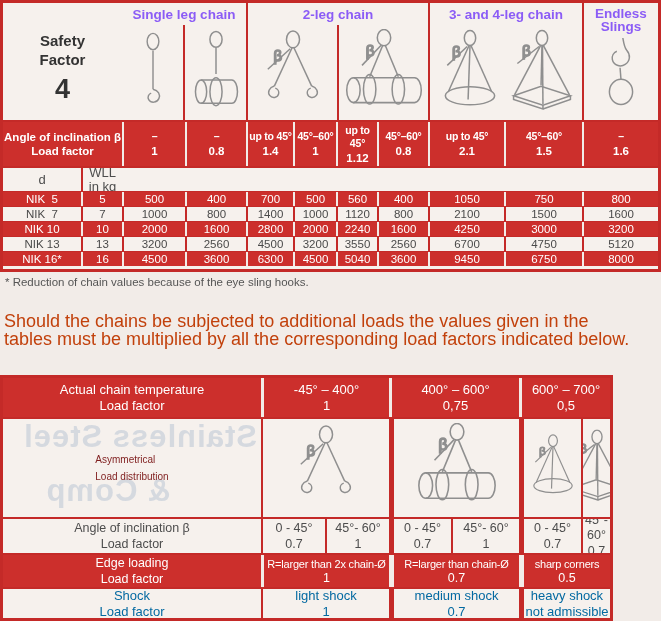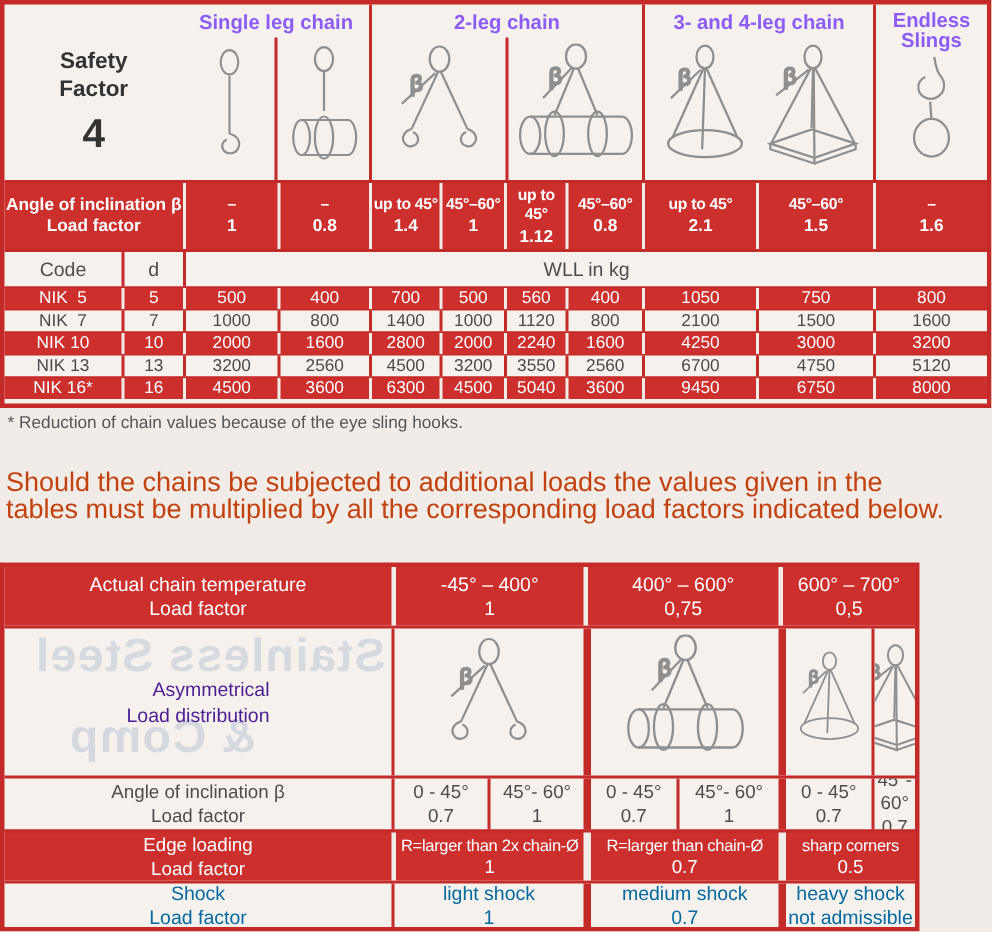--- a/index.html
+++ b/index.html
@@ -58,21 +58,21 @@
   .r2 > .cell + .cell, .r3 > .cell + .cell, .r5 > .cell + .cell{border-left:2px solid var(--red-border)}
   .r2 > .cell.maj, .r3 > .cell.maj, .r5 > .cell.maj{border-left:5px solid var(--red-border)}
   .l1{font-size:12.5px;line-height:15px}
   .l1b{font-size:12.5px;line-height:15px;margin-top:1px}
   .r1 .l1,.r1 .l1b{font-size:13px}
   .r3 .l1,.r3 .l1b{font-size:12.5px;color:#4d4d4d}
   .r4 .cond{font-size:11px;line-height:14px;letter-spacing:-.2px}
   .r4 .fac2{font-size:12.5px;line-height:15px}
   .r5 .l1,.r5 .l1b{font-size:13px;color:#0369a1}
   .asym{position:relative;overflow:hidden}
-  .asymtext{position:relative;z-index:2;text-align:right;font-size:13px;line-height:17px;color:#4c1d95}
+  .asymtext{position:relative;z-index:2;text-align:left;font-size:10px;line-height:17px;color:#7f1d1d}
   .ghost{position:absolute;z-index:1;font-weight:bold;font-size:31px;color:#aebdd0;opacity:.45;transform:scaleX(-1);white-space:nowrap;letter-spacing:1px}
   .ghost.g1{top:2px;left:-28px;width:330px;text-align:center}
   .ghost.g2{top:56px;left:-60px;width:330px;text-align:center}
   
   svg.ill{stroke:#8f8f8f;fill:none;stroke-width:1.6}
   .defs{position:absolute;width:0;height:0;overflow:hidden}
 </style>
 </head>
 <body>
 
@@ -238,21 +238,20 @@
         <div class="ang">45°–60°</div>
         <div class="fac">1.5</div>
       </div>
     <div class="cell">
         <div class="ang">–</div>
         <div class="fac">1.6</div>
       </div>
   </div>
 
   <div class="row rowC">
-    <div class="cell">Code</div>
     <div class="cell">d</div>
     <div class="cell">WLL in kg</div>
   </div>
 
   <div class="row rowD redrow">
     <div class="cell codecell">NIK  5</div>
     <div class="cell">5</div>
     <div class="cell">500</div>
     <div class="cell">400</div>
     <div class="cell">700</div>

